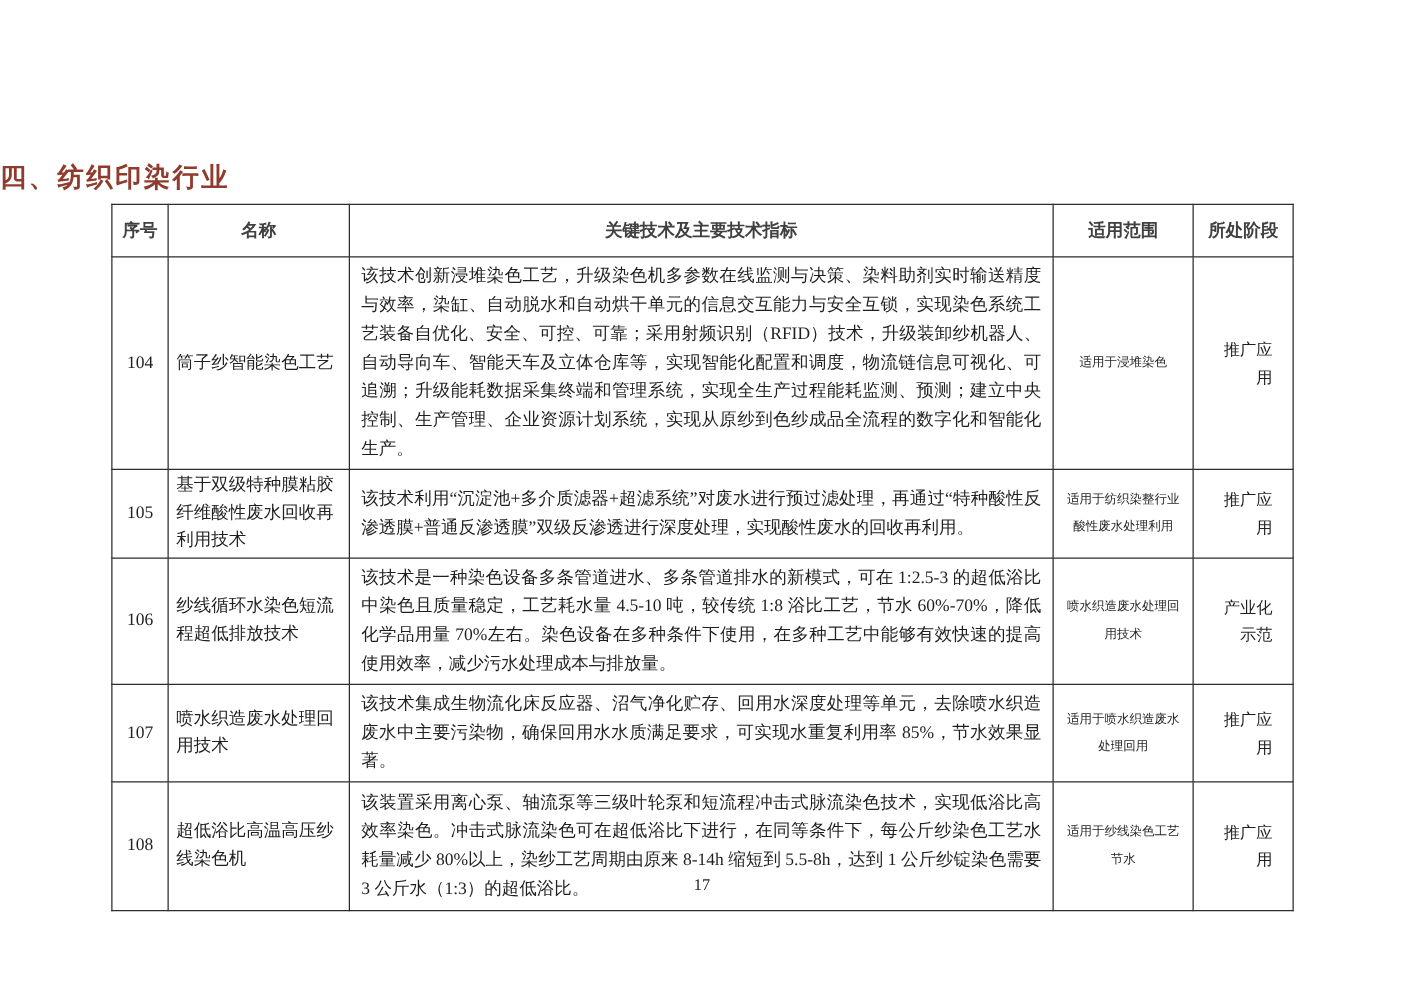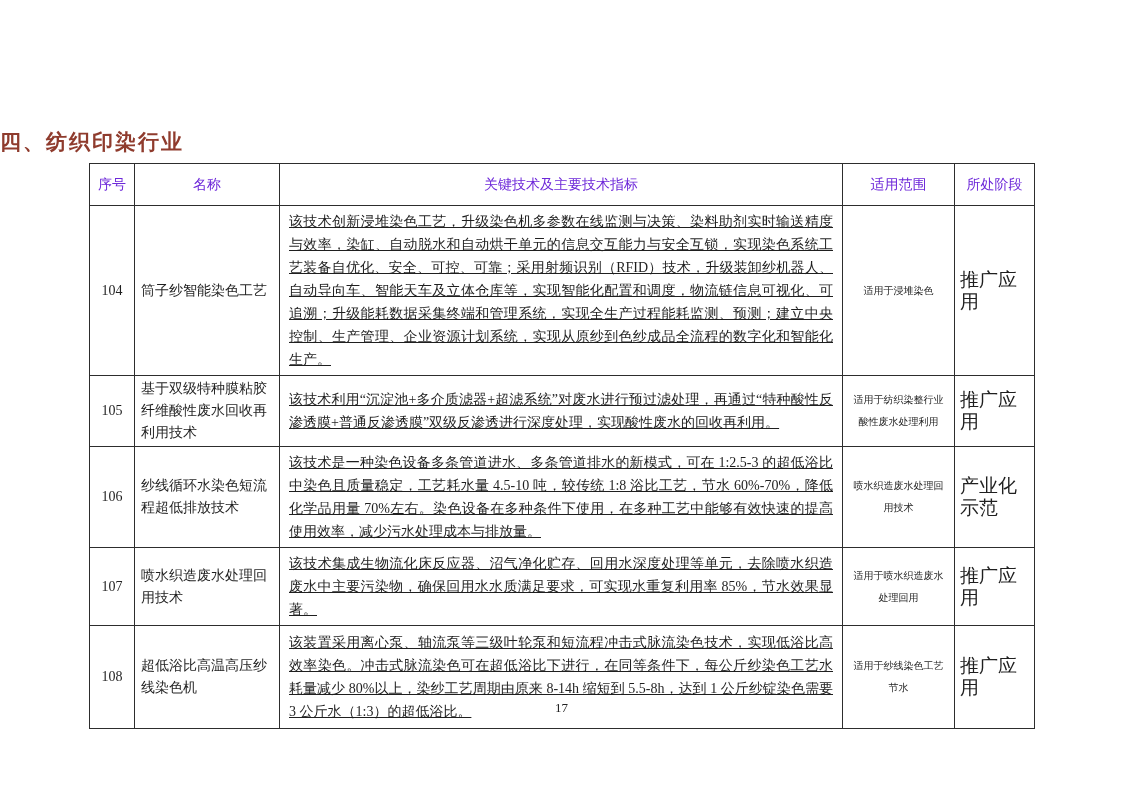--- a/index.html
+++ b/index.html
@@ -42,57 +42,56 @@
   }
   thead tr { height: 42px; }
   tbody tr:nth-child(1) { height: 142px; }
   tbody tr:nth-child(2) { height: 66px; }
   tbody tr:nth-child(3) { height: 95px; }
   tbody tr:nth-child(4) { height: 57px; }
   tbody tr:nth-child(5) { height: 103px; }
   th.col-header {
     font-family: "Liberation Sans", "DejaVu Sans", sans-serif;
     font-size: 14px;
-    font-weight: normal;
+    font-weight: bold;
     text-align: center;
-    color: #6d28d9;
+    color: #404040;
     padding: 2px 4px;
   }
   td.cell-serial {
     text-align: center;
     font-size: 14px;
     padding: 2px;
   }
   td.cell-name {
     text-align: left;
     font-size: 14px;
     line-height: 22px;
     padding: 2px 6px;
     word-break: break-all;
   }
   td.cell-desc {
     text-align: justify;
     font-size: 14px;
     line-height: 23px;
     padding: 4px 9px;
     word-break: break-all;
-    text-decoration: underline;
   }
   td.cell-scope {
     text-align: center;
     font-size: 10px;
     line-height: 22px;
     padding: 2px 6px;
     word-break: break-all;
   }
   td.cell-stage {
-    text-align: left;
-    font-size: 19px;
+    text-align: right;
+    font-size: 13px;
     line-height: 22px;
-    padding: 2px 5px;
+    padding: 2px 16px;
     word-break: break-all;
   }
   .page-number {
     position: absolute;
     top: 700px;
     left: 0;
     width: 100%;
     text-align: center;
     font-size: 13px;
     color: #222;

